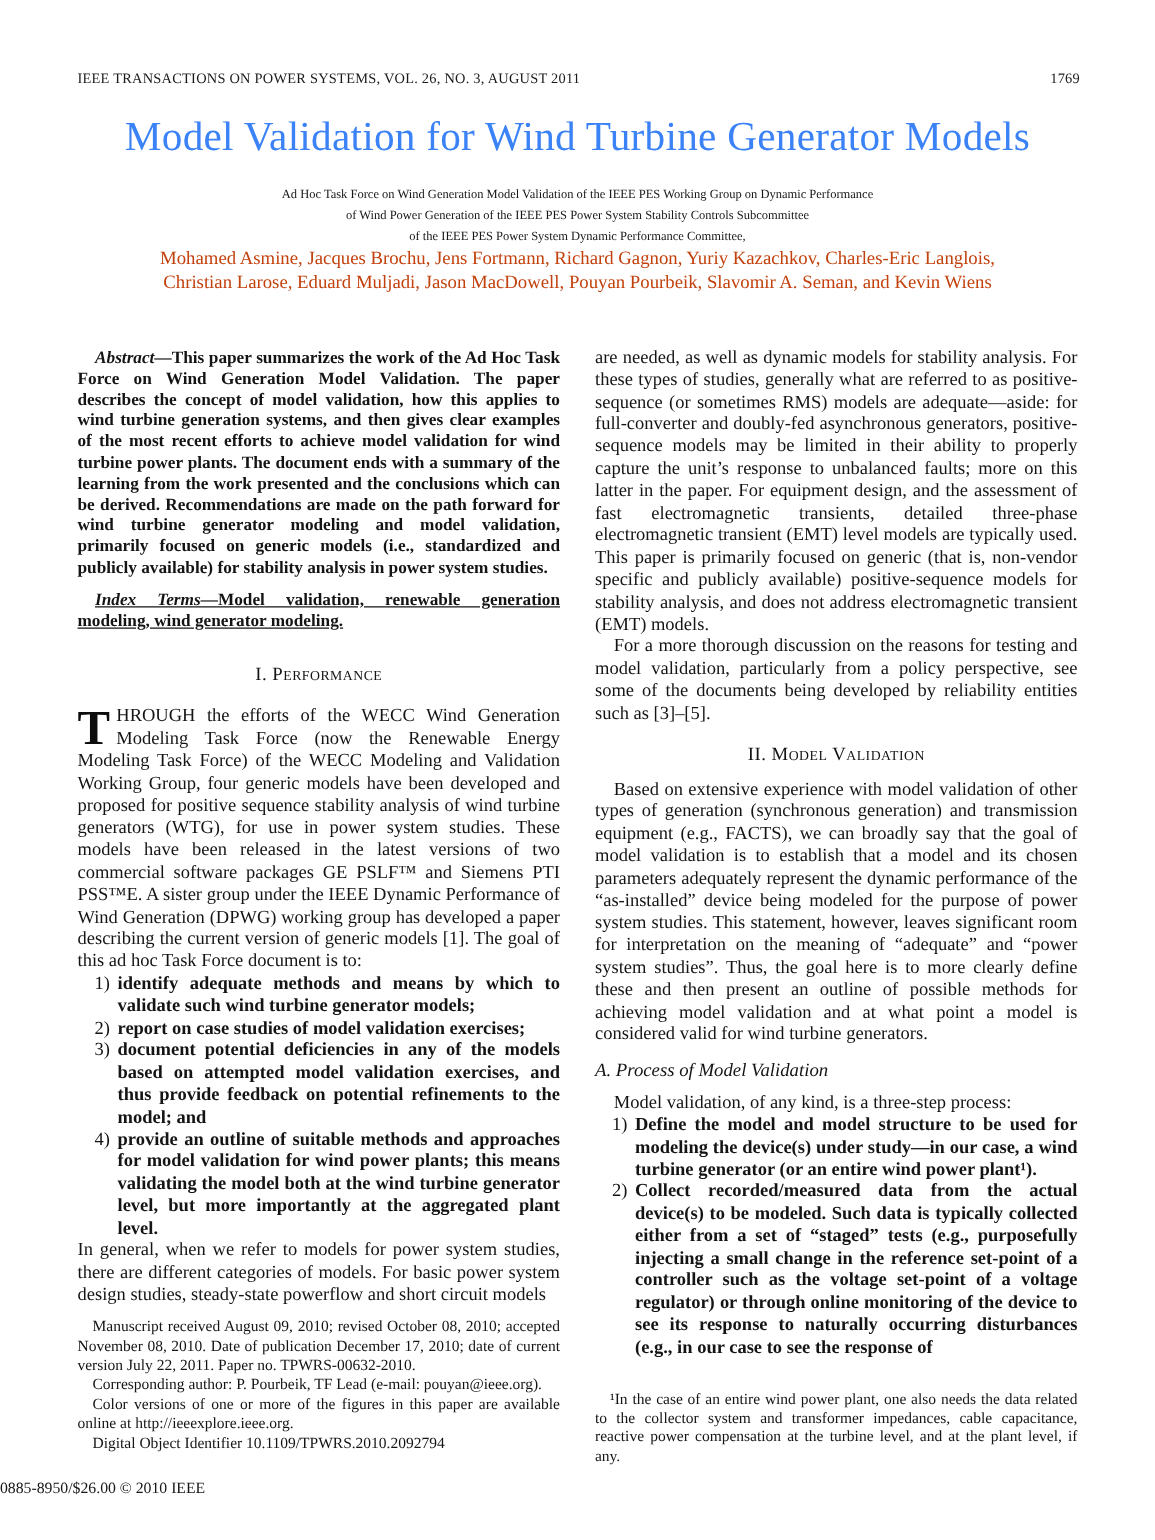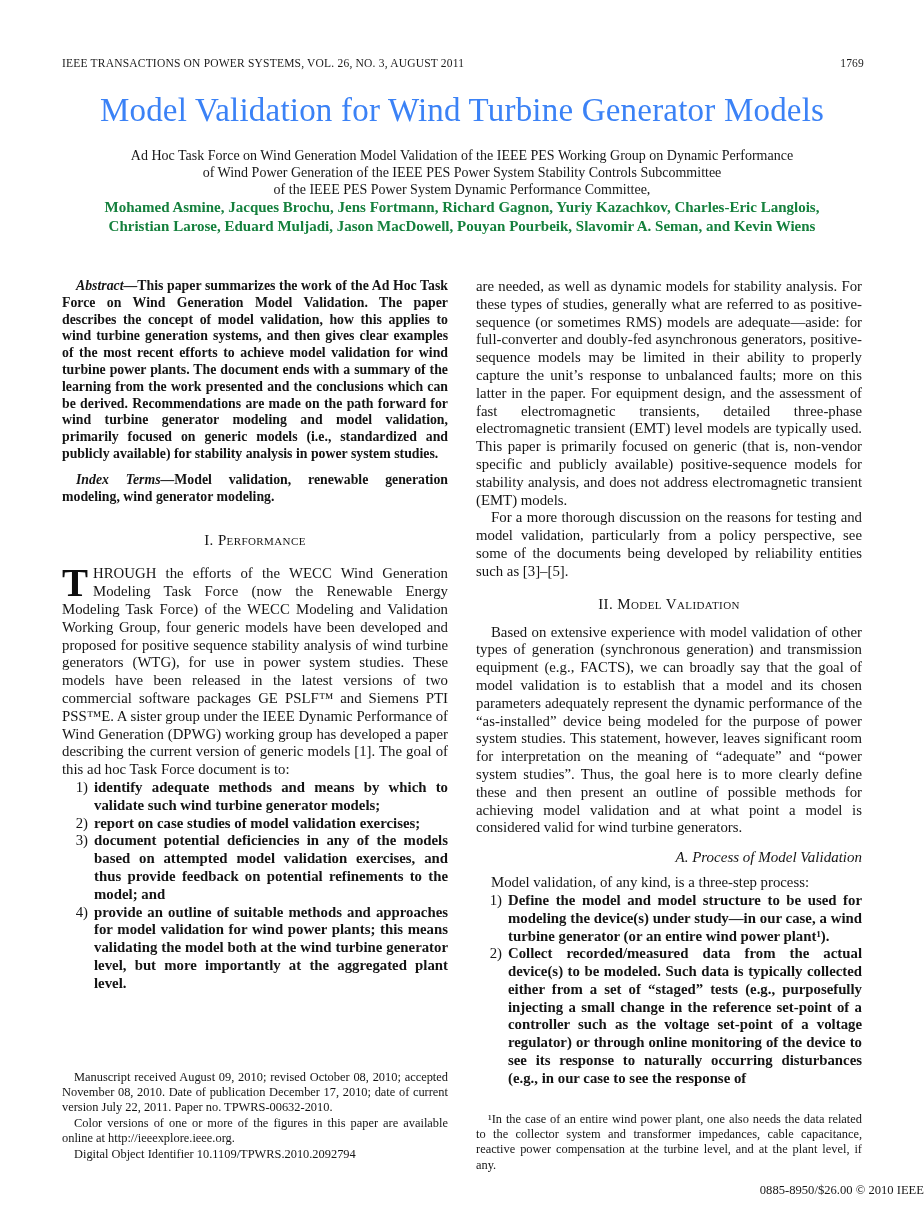--- a/index.html
+++ b/index.html
@@ -20,58 +20,58 @@
     font-size:11.5px; letter-spacing:0.2px; color:#1a1a1a;
   }
   
   .title {
     position:absolute; top:92px; left:0; width:100%;
     text-align:center; font-size:33px; font-weight:normal; color:#3b82f6;
     letter-spacing:0.2px;
   }
   
   .byline { position:absolute; top:147px; left:62px; right:62px; text-align:center; }
-  .byline .affil { font-size:14px; line-height:17px; color:#161616; }
-  .byline .names { font-size:15px;  line-height:19px; color:#15803d;font-weight:bold; }
+  .byline .affil { font-size:10px; line-height:17px; color:#161616; }
+  .byline .names { font-size:15px;  line-height:19px; color:#c2410c; }
   
   .columns {
     position:absolute; top:278px; left:62px; right:62px; height:886px;
     display:flex; gap:28px;
   }
   .col { width:386px; position:relative; text-align:justify; }
   p.body { font-size:14.8px; line-height:17.8px; }
   p.indent { text-indent:15px; }
   .abstract, .index-terms {
     font-weight:bold; font-size:13.8px; line-height:16.8px; text-indent:14px;
   }
-  .index-terms { margin-top:9px; }
+  .index-terms { margin-top:9px;text-decoration:underline; }
   .lead-label { font-style:italic; font-weight:bold; }
   h2.sect {
     font-size:15px; font-weight:normal; font-variant:small-caps;
     text-align:center; letter-spacing:0.4px; margin:15px 0 11px 0;
   }
   h3.subsect {
     font-size:15px; font-weight:normal; font-style:italic;
-    text-align:right; margin:12px 0 8px 0;
+    text-align:left; margin:12px 0 8px 0;
   }
   .dropcap {
     float:left; font-size:39px; line-height:32px; font-weight:bold;
     padding:2px 5px 0 0; color:#0d0d0d;
   }
   .list { margin:0 0 0 8px; }
   .li { display:flex; font-size:14.8px; line-height:17.8px; }
   .li .num { flex:0 0 24px; text-align:right; padding-right:6px; }
   .li .li-text { flex:1; text-align:justify;font-weight:bold; }
   .fn { font-size:12.4px; line-height:15.4px; text-align:justify;margin-top:16px; }
   .fn p { text-indent:12px; }
   .fn-left { position:absolute; left:0; right:0; bottom:2px; }
   .fn-right { margin-top:24px; }
   .footer {
     position:absolute; left:0; bottom:34px; width:100%;
-    text-align:right; font-size:12.6px; color:#161616;
+    text-align:left; font-size:12.6px; color:#161616;
   }
 </style>
 </head>
 <body>
 
 <div class="page">
 
   <div class="running-head">
     <span>IEEE TRANSACTIONS ON POWER SYSTEMS, VOL. 26, NO. 3, AUGUST 2011</span>
     <span>1769</span>
@@ -110,23 +110,25 @@
         <div class="li">
           <span class="num">3)</span>
           <span class="li-text">document potential deficiencies in any of the models based on attempted model validation exercises, and thus provide feedback on potential refinements to the model; and</span>
         </div>
         <div class="li">
           <span class="num">4)</span>
           <span class="li-text">provide an outline of suitable methods and approaches for model validation for wind power plants; this means validating the model both at the wind turbine generator level, but more importantly at the aggregated plant level.</span>
         </div>
       </div>
 
+      <p class="body">In general, when we refer to models for power system studies, there are different categories of models. For basic power system design studies, steady-state powerflow and short circuit models</p>
 
       <div class="fn fn-left">
         <p>Manuscript received August 09, 2010; revised October 08, 2010; accepted November 08, 2010. Date of publication December 17, 2010; date of current version July 22, 2011. Paper no. TPWRS-00632-2010.</p>
+        <p>Corresponding author: P. Pourbeik, TF Lead (e-mail: pouyan@ieee.org).</p>
         <p>Color versions of one or more of the figures in this paper are available online at http://ieeexplore.ieee.org.</p>
         <p>Digital Object Identifier 10.1109/TPWRS.2010.2092794</p>
       </div>
     </div>
 
     <div class="col">
       <p class="body">are needed, as well as dynamic models for stability analysis. For these types of studies, generally what are referred to as positive-sequence (or sometimes RMS) models are adequate—aside: for full-converter and doubly-fed asynchronous generators, positive-sequence models may be limited in their ability to properly capture the unit’s response to unbalanced faults; more on this latter in the paper. For equipment design, and the assessment of fast electromagnetic transients, detailed three-phase electromagnetic transient (EMT) level models are typically used. This paper is primarily focused on generic (that is, non-vendor specific and publicly available) positive-sequence models for stability analysis, and does not address electromagnetic transient (EMT) models.</p>
       <p class="body indent">For a more thorough discussion on the reasons for testing and model validation, particularly from a policy perspective, see some of the documents being developed by reliability entities such as [3]–[5].</p>
 
       <h2 class="sect">II. Model Validation</h2>

